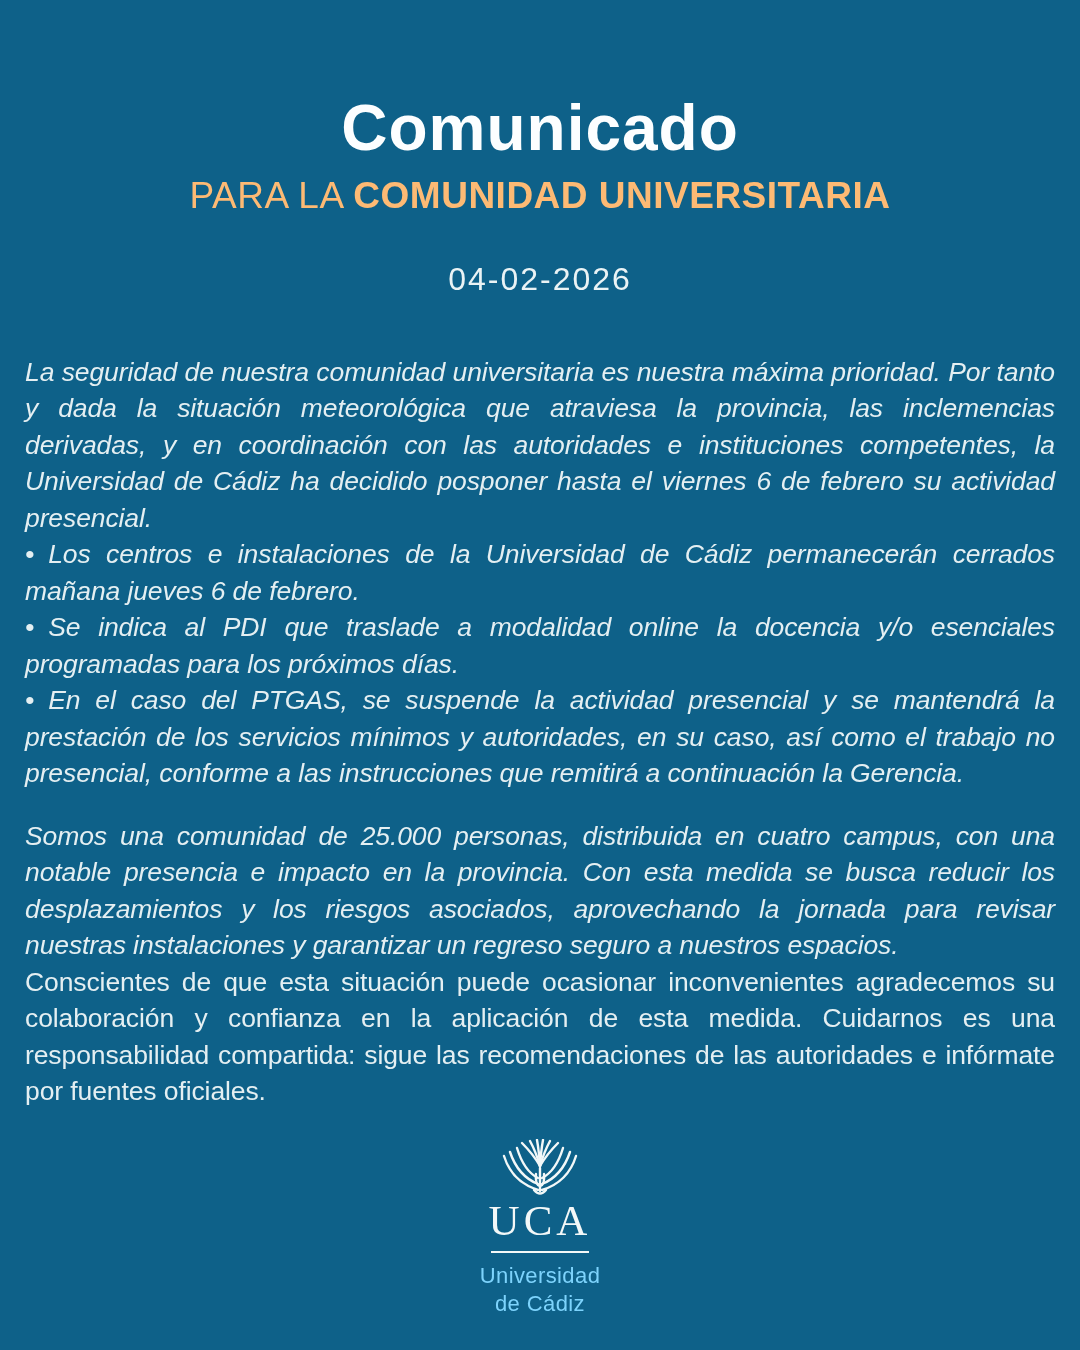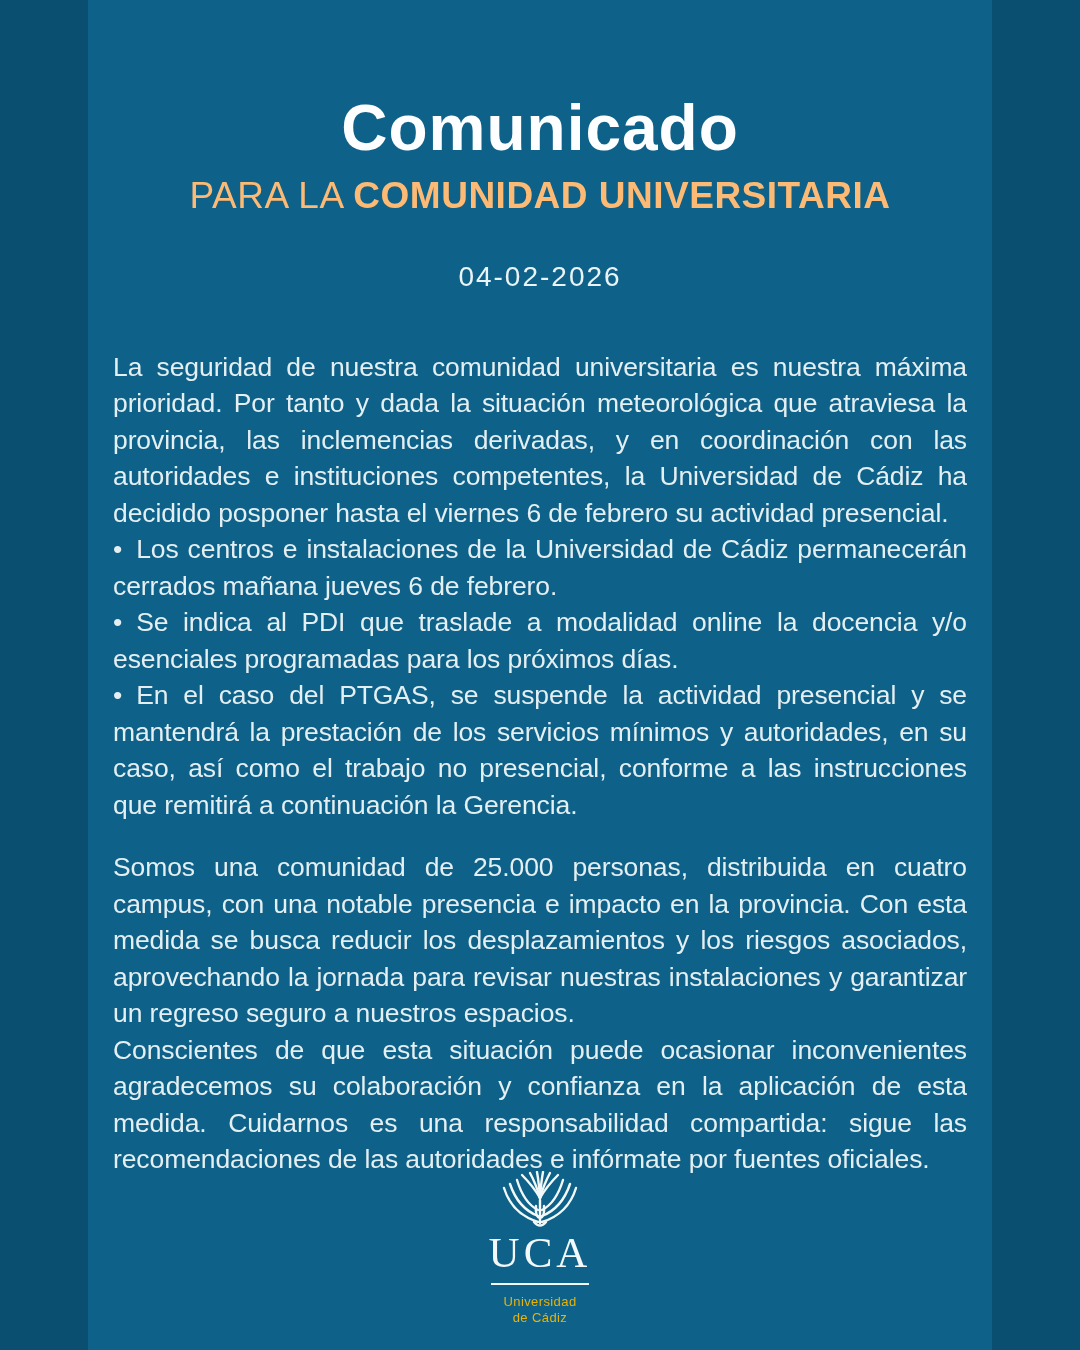--- a/index.html
+++ b/index.html
@@ -1,18 +1,18 @@
 <!DOCTYPE html>
 <html><head>
 <meta charset="utf-8">
 <style>
   html, body { margin: 0; padding: 0; background: #0a4f70; }
   .poster {
     position: relative;
-    width: 904px;
+    width: 1080px;
     height: 1350px;
     margin: 0 auto;
     background: #0e6189;
     color: #e4eff2;
     font-family: "Liberation Sans", sans-serif;
     overflow: hidden;
     box-sizing: border-box;
   }
   
   .header { text-align: center; padding-top: 96px; }
@@ -28,63 +28,63 @@
     margin-top: 16px;
     font-size: 37px;
     line-height: 1.1;
     font-weight: 400;
     letter-spacing: 0.5px;
     color: #fdba74;
   }
   .subtitle .emph { font-weight: 700; }
   .date {
     margin-top: 44px;
-    font-size: 28px;
+    font-size: 32px;
     letter-spacing: 2px;
     color: #eaf3f5;
   }
   
   .content {
     margin: 56px 25px 0 25px;
     font-size: 26.5px;
     line-height: 36.5px;
     text-align: justify;
     letter-spacing: -0.1px;
   }
   .content p { margin: 0; }
-  .block { margin-bottom: 26px; }
+  .block { margin-bottom: 26px; font-style: italic; }
   .bullet { margin: 0; }
   .bullet .marker { display: inline-block; margin-right: 14px; }
   
   .footer {
     position: absolute;
     left: 0; right: 0;
-    bottom: 23px;
+    bottom: 32px;
     text-align: center;
     color: #f3f8f8;
   }
   .palm { display: block; margin: 0 auto 2px auto; }
   .acronym {
     font-family: "Liberation Serif", serif;
     font-size: 43px;
     line-height: 1.0;
     letter-spacing: 4px;
     font-weight: 400;
     color: #f3f8f8;
   }
   .divider {
     width: 98px; height: 2px;
     background: #f3f8f8;
     margin: 9px auto 9px auto;
   }
   .institution {
-    font-size: 13px;
+    font-size: 22px;
     line-height: 1.28;
     letter-spacing: 0.4px;
-    color: #eab308;
+    color: #7dd3fc;
   }
 </style>
 </head>
 <body>
 
 <div class="poster">
 
   <div class="header">
     <h1 class="title">Comunicado</h1>
     <div class="subtitle"><span>PARA LA </span><span class="emph">COMUNIDAD UNIVERSITARIA</span></div>

